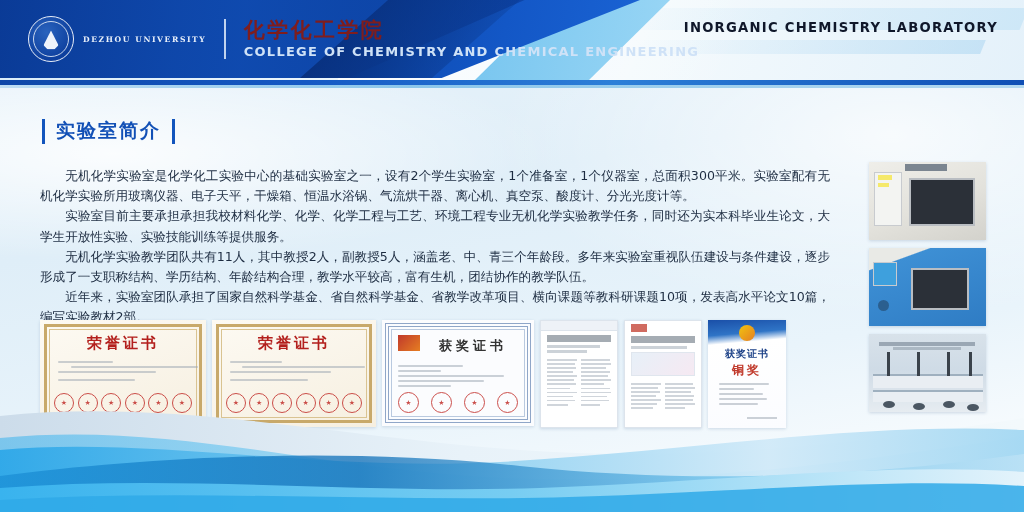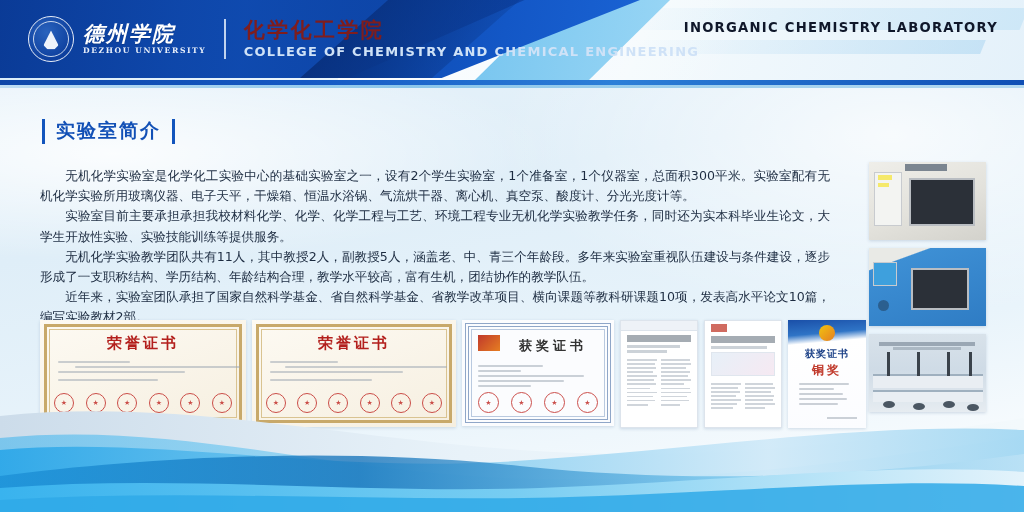--- a/index.html
+++ b/index.html
@@ -88,21 +88,21 @@
   .body-txt{position:absolute;left:40px;top:166px;width:790px;
     font-size:12.6px;line-height:20.2px;color:#1c2b40;text-align:justify;}
   .body-txt p{margin:0;text-indent:2em;}
 
   
   .gallery{position:absolute;left:40px;top:320px;display:flex;align-items:flex-start;gap:6px;}
   .cert{position:relative;overflow:hidden;background:#fff;
     box-shadow:0 1px 3px rgba(20,60,110,.16);}
 
   
-  .c-honor{background:linear-gradient(160deg,#fdfaf3,#f6efe0);padding-left:40px;}
+  .c-honor{background:linear-gradient(160deg,#fdfaf3,#f6efe0);}
   .c-honor .frame{position:absolute;inset:4px;border:3px solid #c8a96a;}
   .c-honor .frame2{position:absolute;inset:9px;border:1px solid #d9c391;}
   .c-title{position:absolute;left:0;right:0;text-align:center;
     font-family:"DejaVu Serif","Liberation Serif",serif;
     font-weight:700;color:#b3201d;letter-spacing:3px;}
   .c-lines{position:absolute;left:0;right:0;}
   .c-line{height:1.6px;background:#9aa3b0;opacity:.5;margin:3.4px 0;border-radius:1px;}
   .seals{position:absolute;display:flex;justify-content:space-between;}
   .seal{border-radius:50%;border:1.3px solid #c2302c;position:relative;opacity:.85;}
   .seal::after{content:"★";position:absolute;left:50%;top:50%;
@@ -159,21 +159,20 @@
     <div class="hdr-streak"></div>
     <div class="hdr-streak2"></div>
     <div class="hdr-cyanedge"></div>
     <div class="hdr-blue"></div>
     <div class="hdr-blue2"></div>
     <div class="hdr-dark-tri"></div>
 
     <div class="logo-wrap">
       <div class="logo-seal"></div>
       <div class="logo-txt">
-        <div class="logo-cn">德州学院</div>
         <div class="logo-en">DEZHOU UNIVERSITY</div>
       </div>
       <div class="logo-div"></div>
       <div class="col-txt">
         <div class="col-cn">化学化工学院</div>
         <div class="col-en">COLLEGE OF CHEMISTRY AND CHEMICAL ENGINEERING</div>
       </div>
     </div>
 
     <div class="hdr-right">

